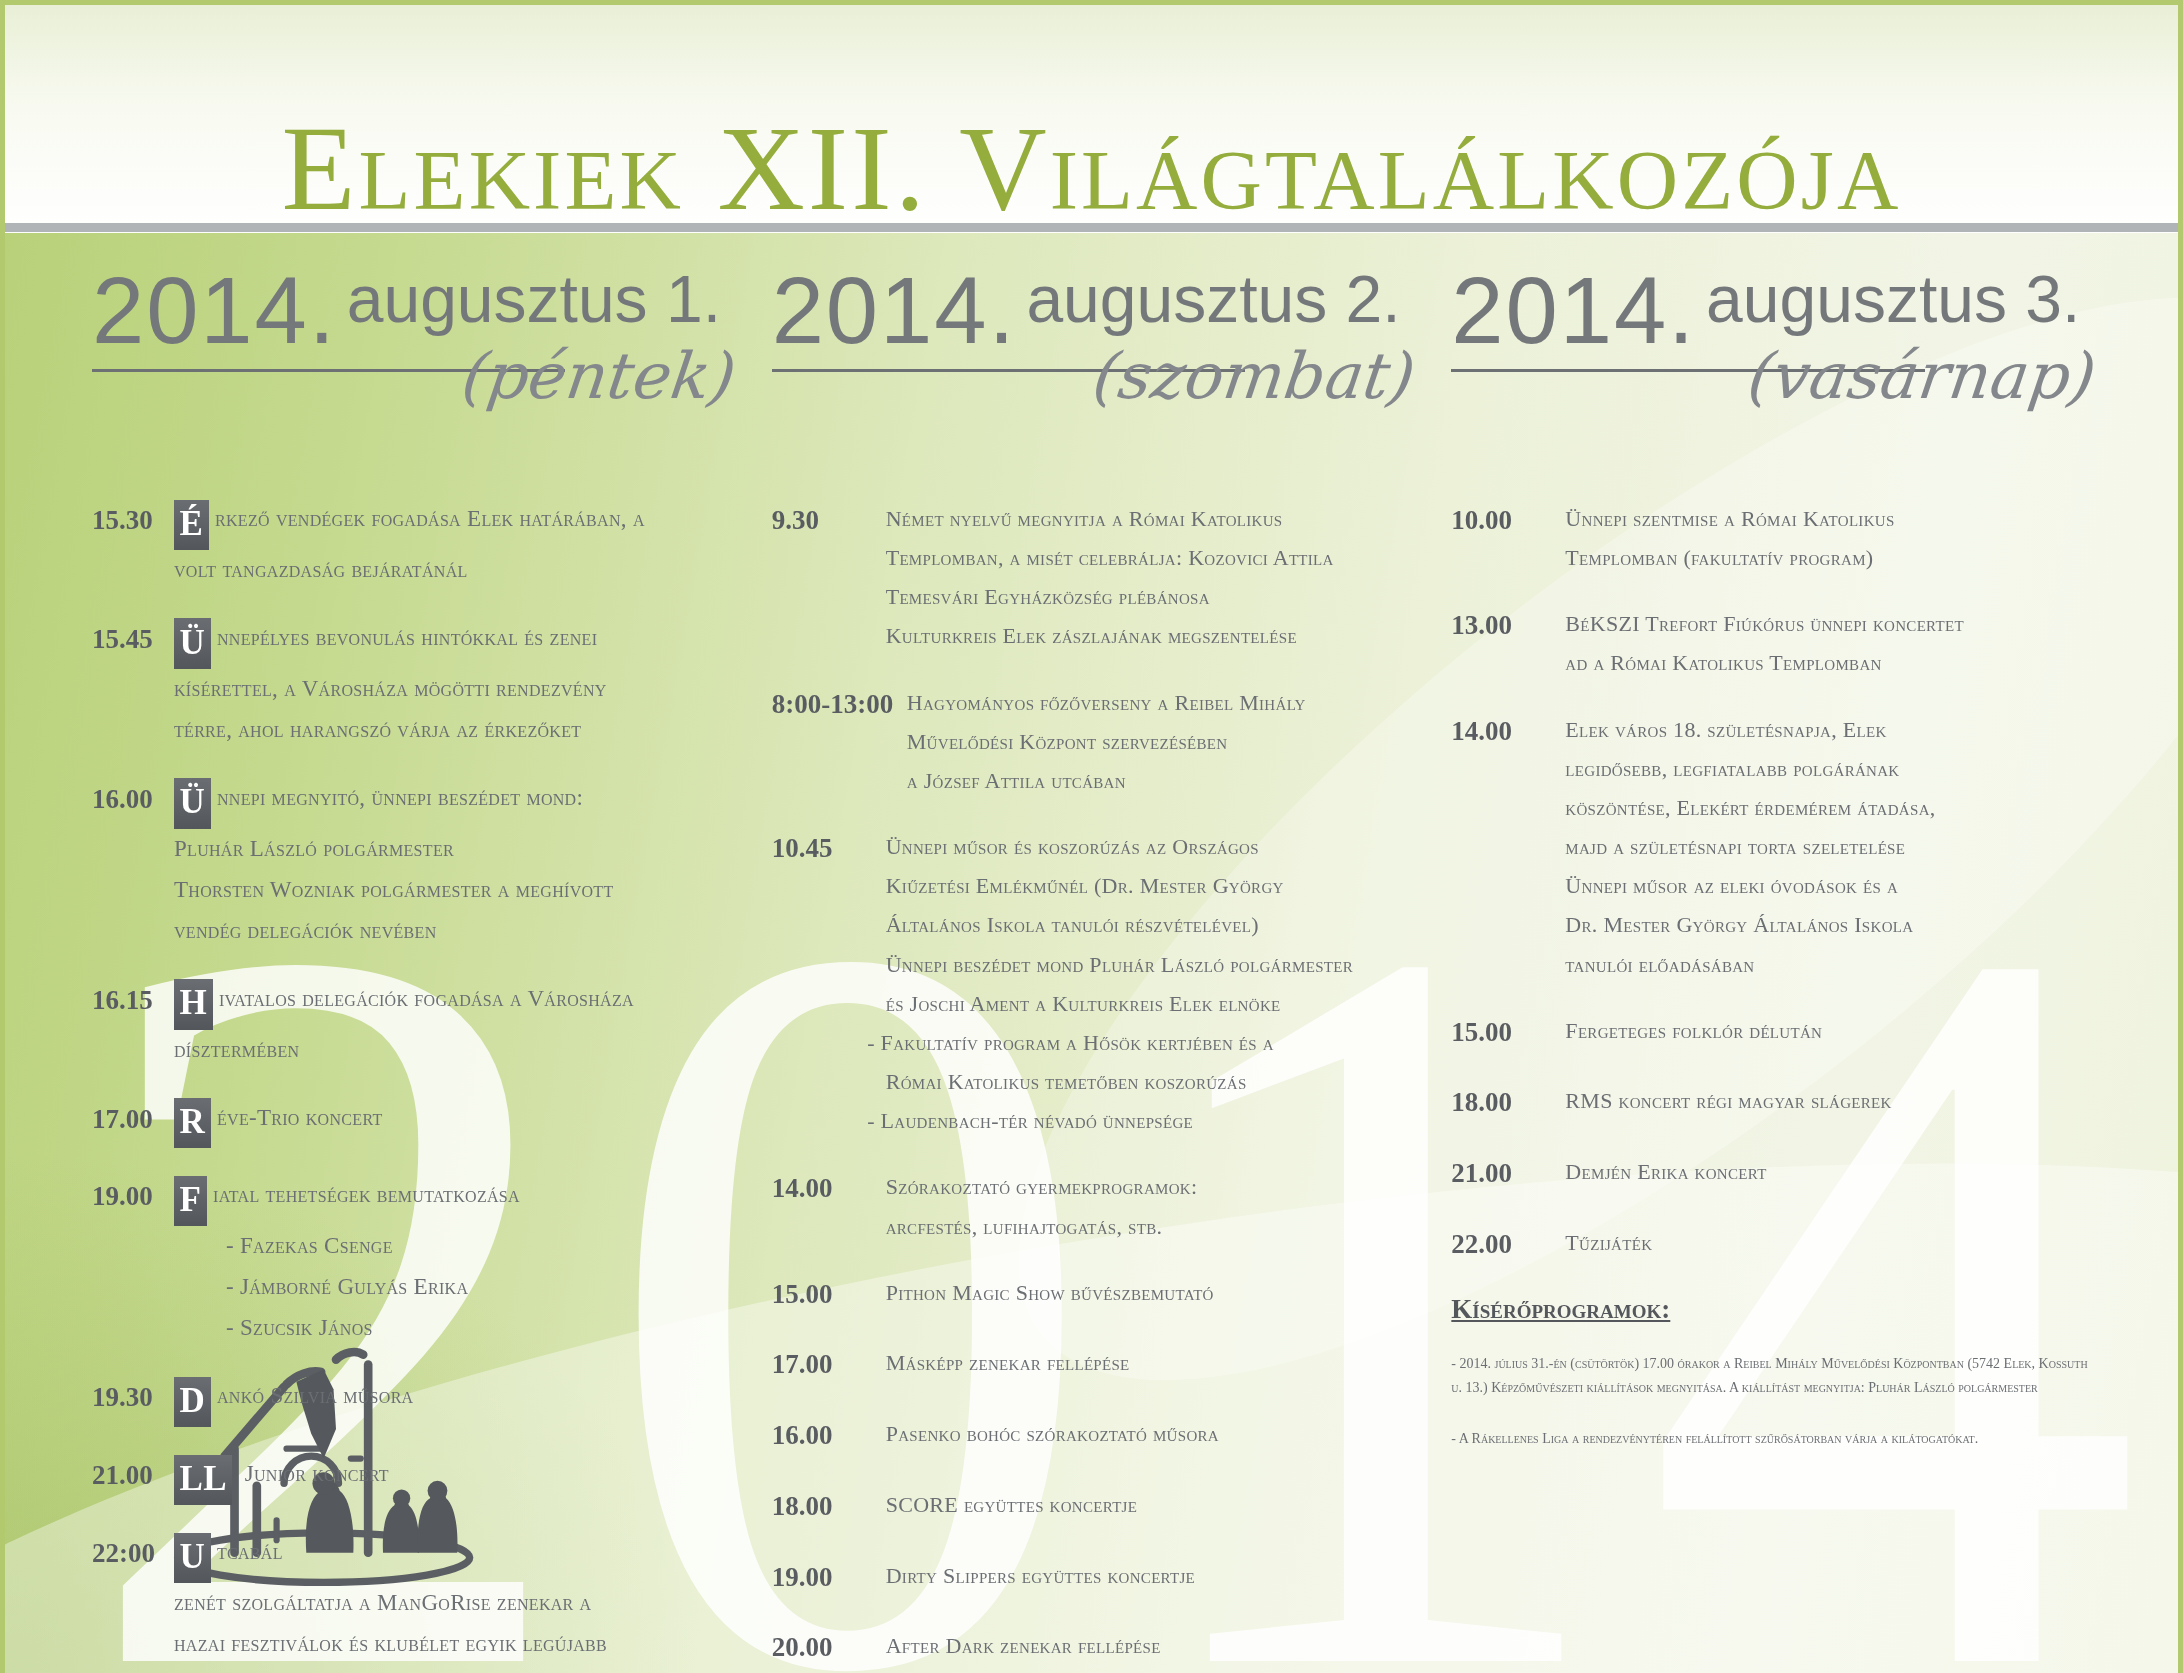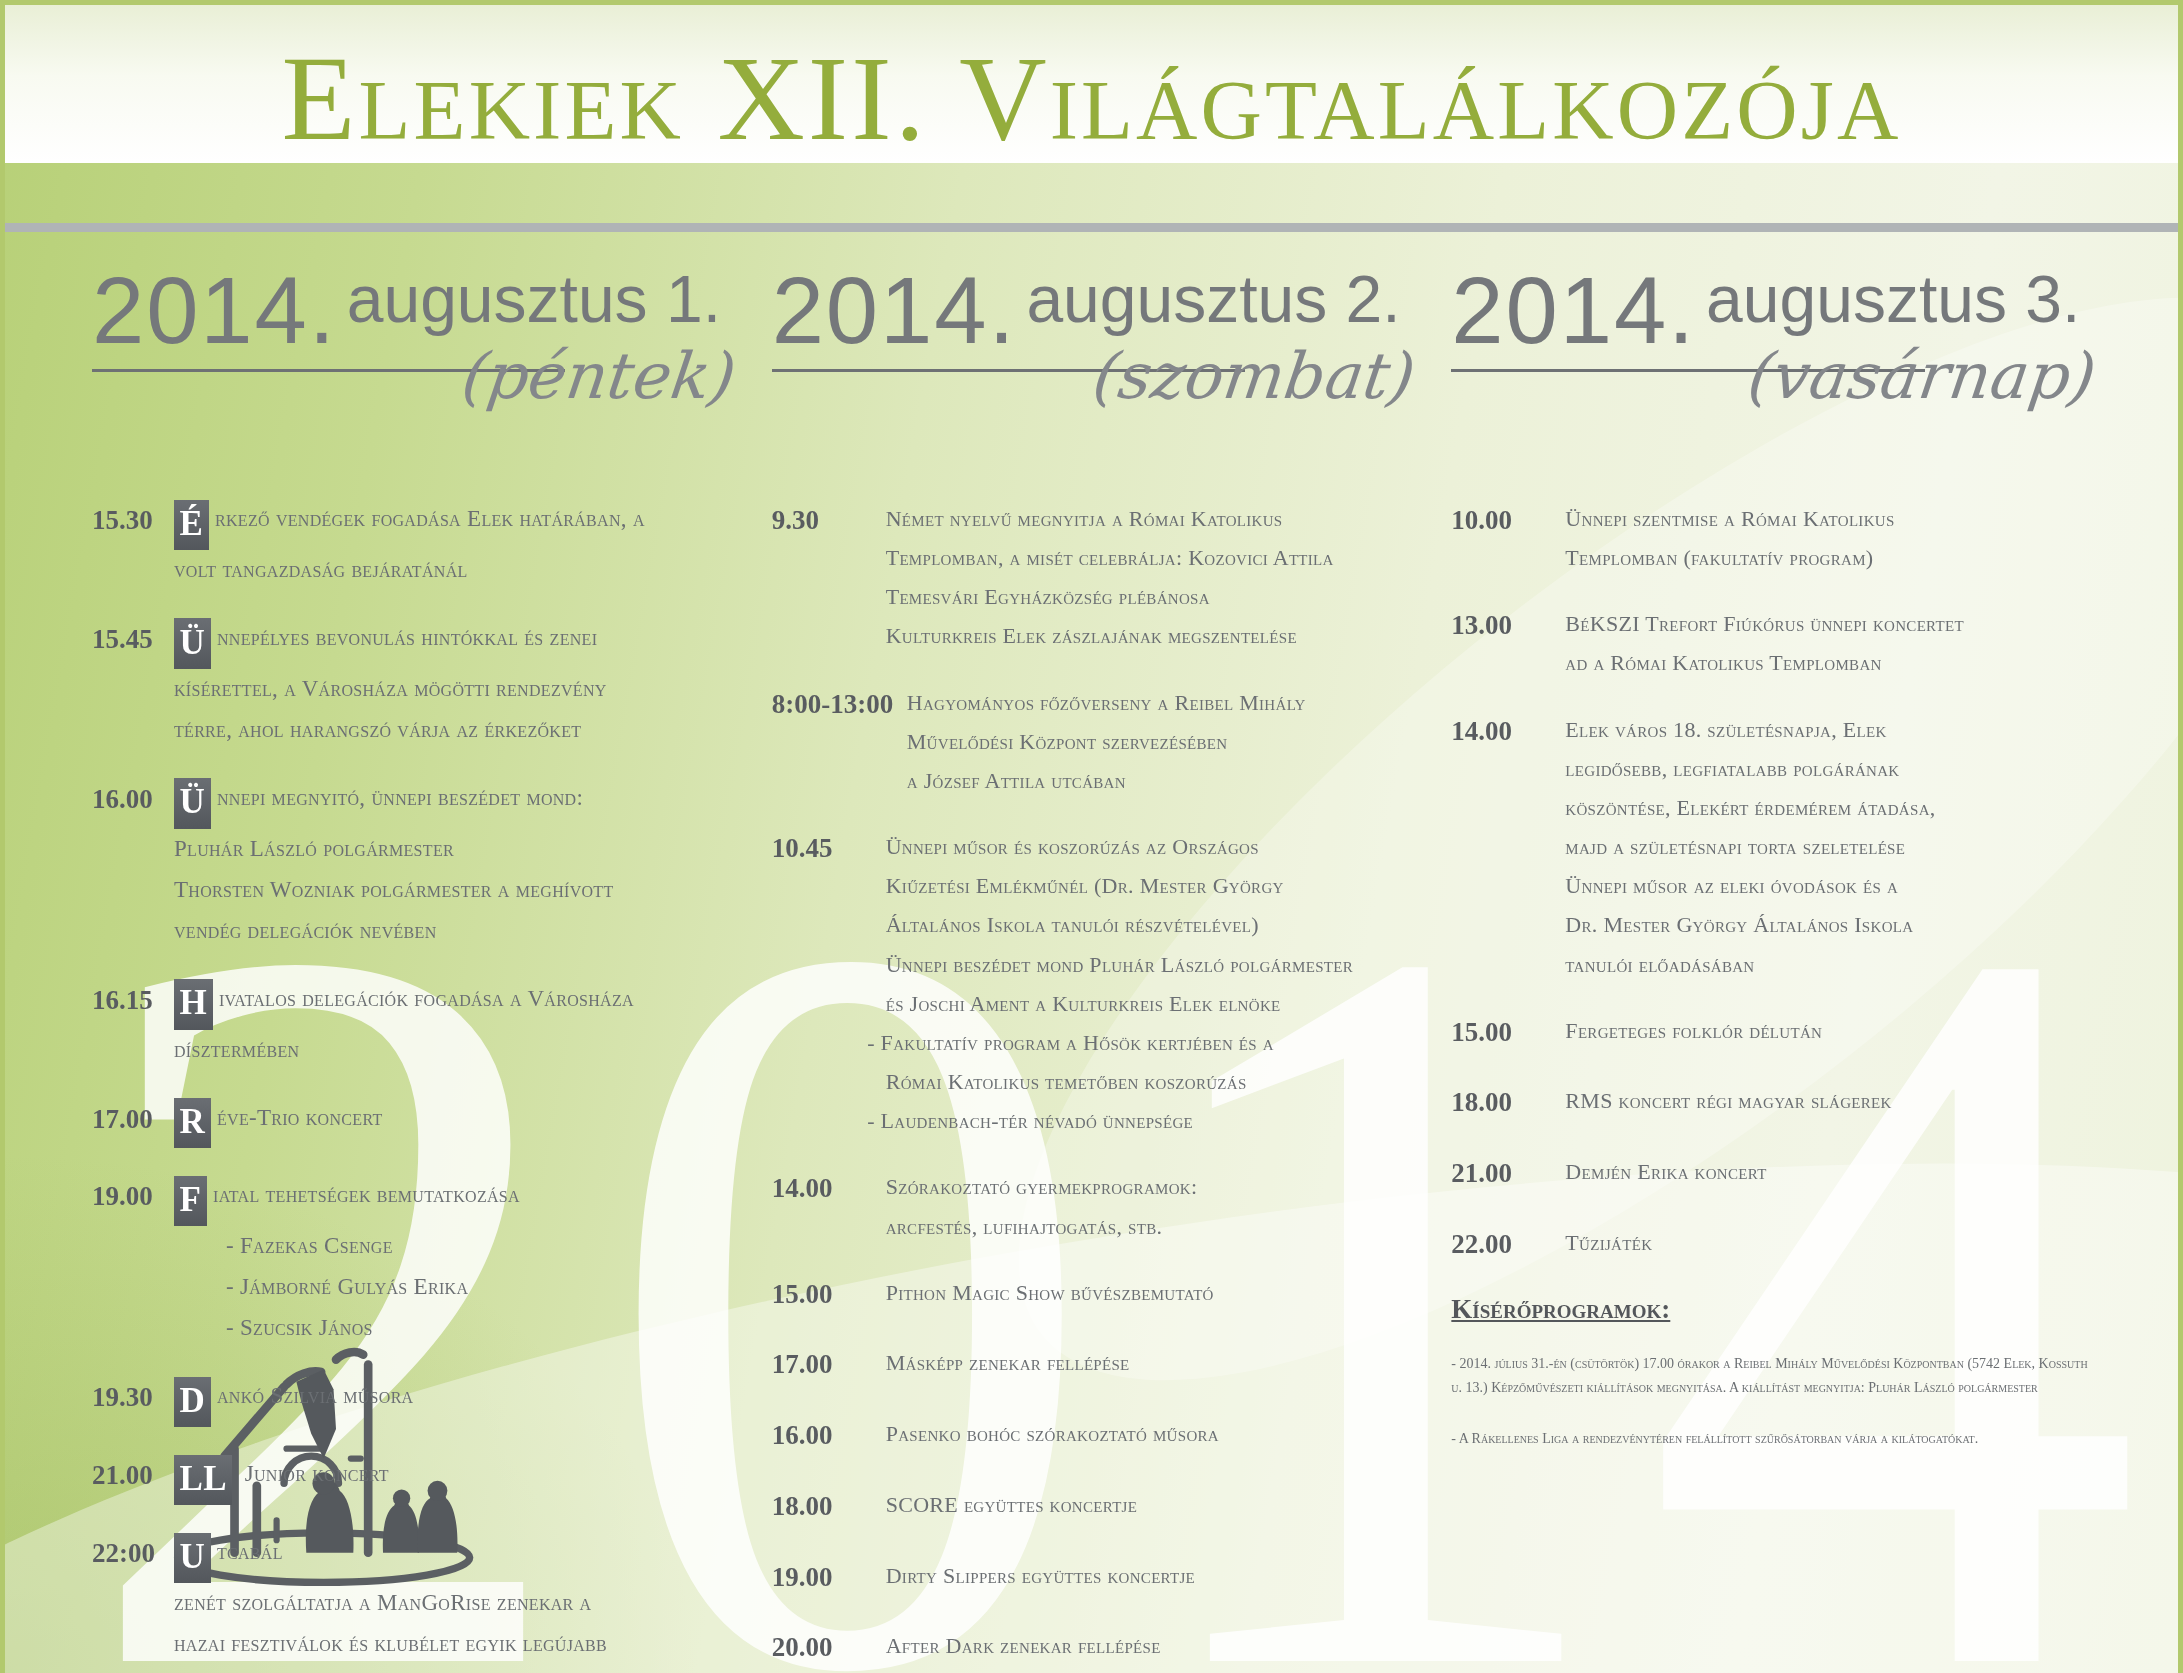--- a/index.html
+++ b/index.html
@@ -11,21 +11,21 @@
       linear-gradient(100deg,#b7d077 0%,#c6da90 18%,#dde8bb 40%,#ecf1d8 62%,#f2f5e6 82%,#eef3dd 100%);}
   
   .swoosh{position:absolute;background:rgba(255,255,255,.38);pointer-events:none;}
   .swoosh.s1{width:2968px;height:711px;left:-309px;top:1224px;border-radius:50%;transform:rotate(-9deg);}
   .swoosh.s2{width:1608px;height:556px;left:866px;top:556px;border-radius:50%;transform:rotate(-38deg);background:rgba(255,255,255,.28);}
   
   .watermark{position:absolute;left:74px;top:776px;z-index:1;pointer-events:none;
     font:normal 1051px/1 "Liberation Serif",serif;color:rgba(255,255,255,.82);
     letter-spacing:23.5px;transform:scaleX(.95);transform-origin:left top;white-space:nowrap;}
   
-  .banner{position:absolute;left:0;right:0;top:0;height:158px;z-index:5;
+  .banner{position:absolute;left:0;right:0;top:0;height:228px;z-index:5;
     background:linear-gradient(180deg,#e9efd6 0%,#f8faf1 45%,#ffffff 100%);
     display:flex;align-items:flex-end;justify-content:center;padding-bottom:3.7px;box-sizing:border-box;}
   .banner-shadow{position:absolute;left:0;right:0;top:218px;height:8.7px;background:#b0b4b6;z-index:5;}
   .title{font-family:"Liberation Serif",serif;font-variant:small-caps;color:#94ad3c;
     font-size:121px;line-height:1;letter-spacing:3.1px;white-space:nowrap;}
   
   .columns{position:absolute;left:0;right:0;top:266px;bottom:0;z-index:4;
     display:flex;gap:40px;padding:0 87px;}
   .col{flex:1 1 0;min-width:0;position:relative;}
   .col-header{position:relative;margin-bottom:43px;height:185px;}

